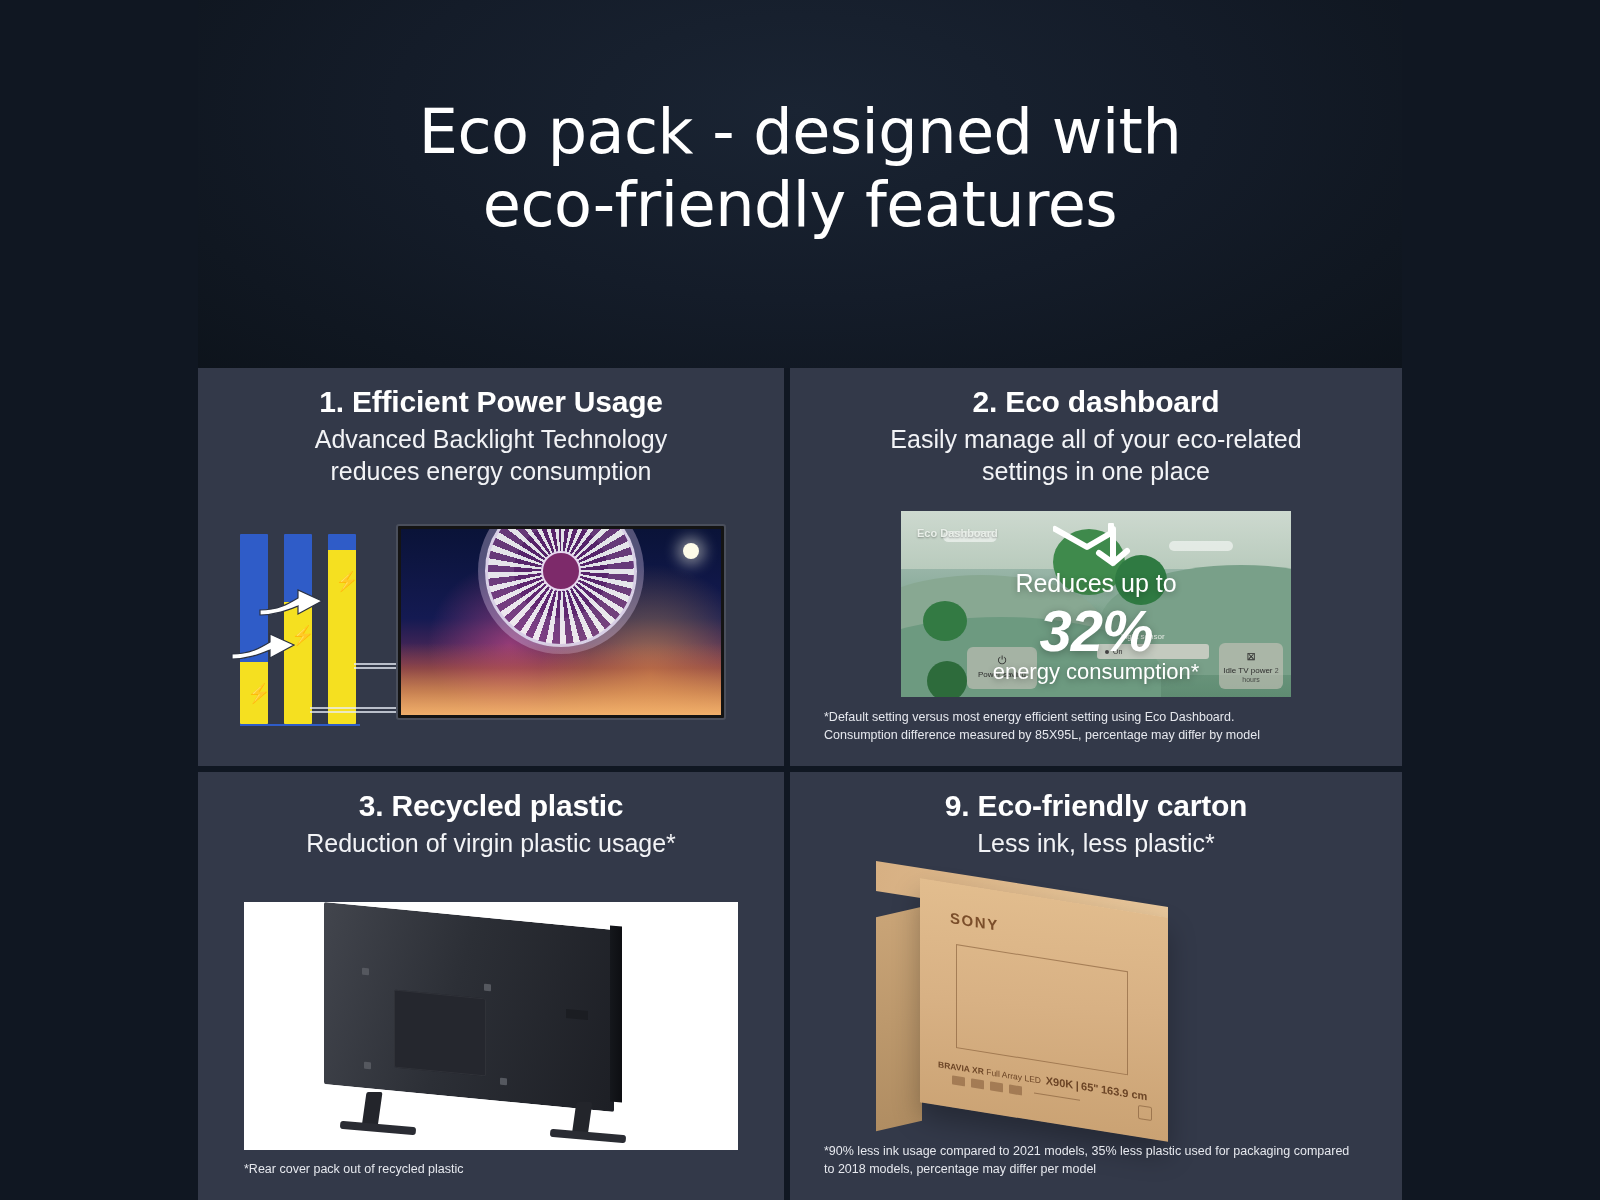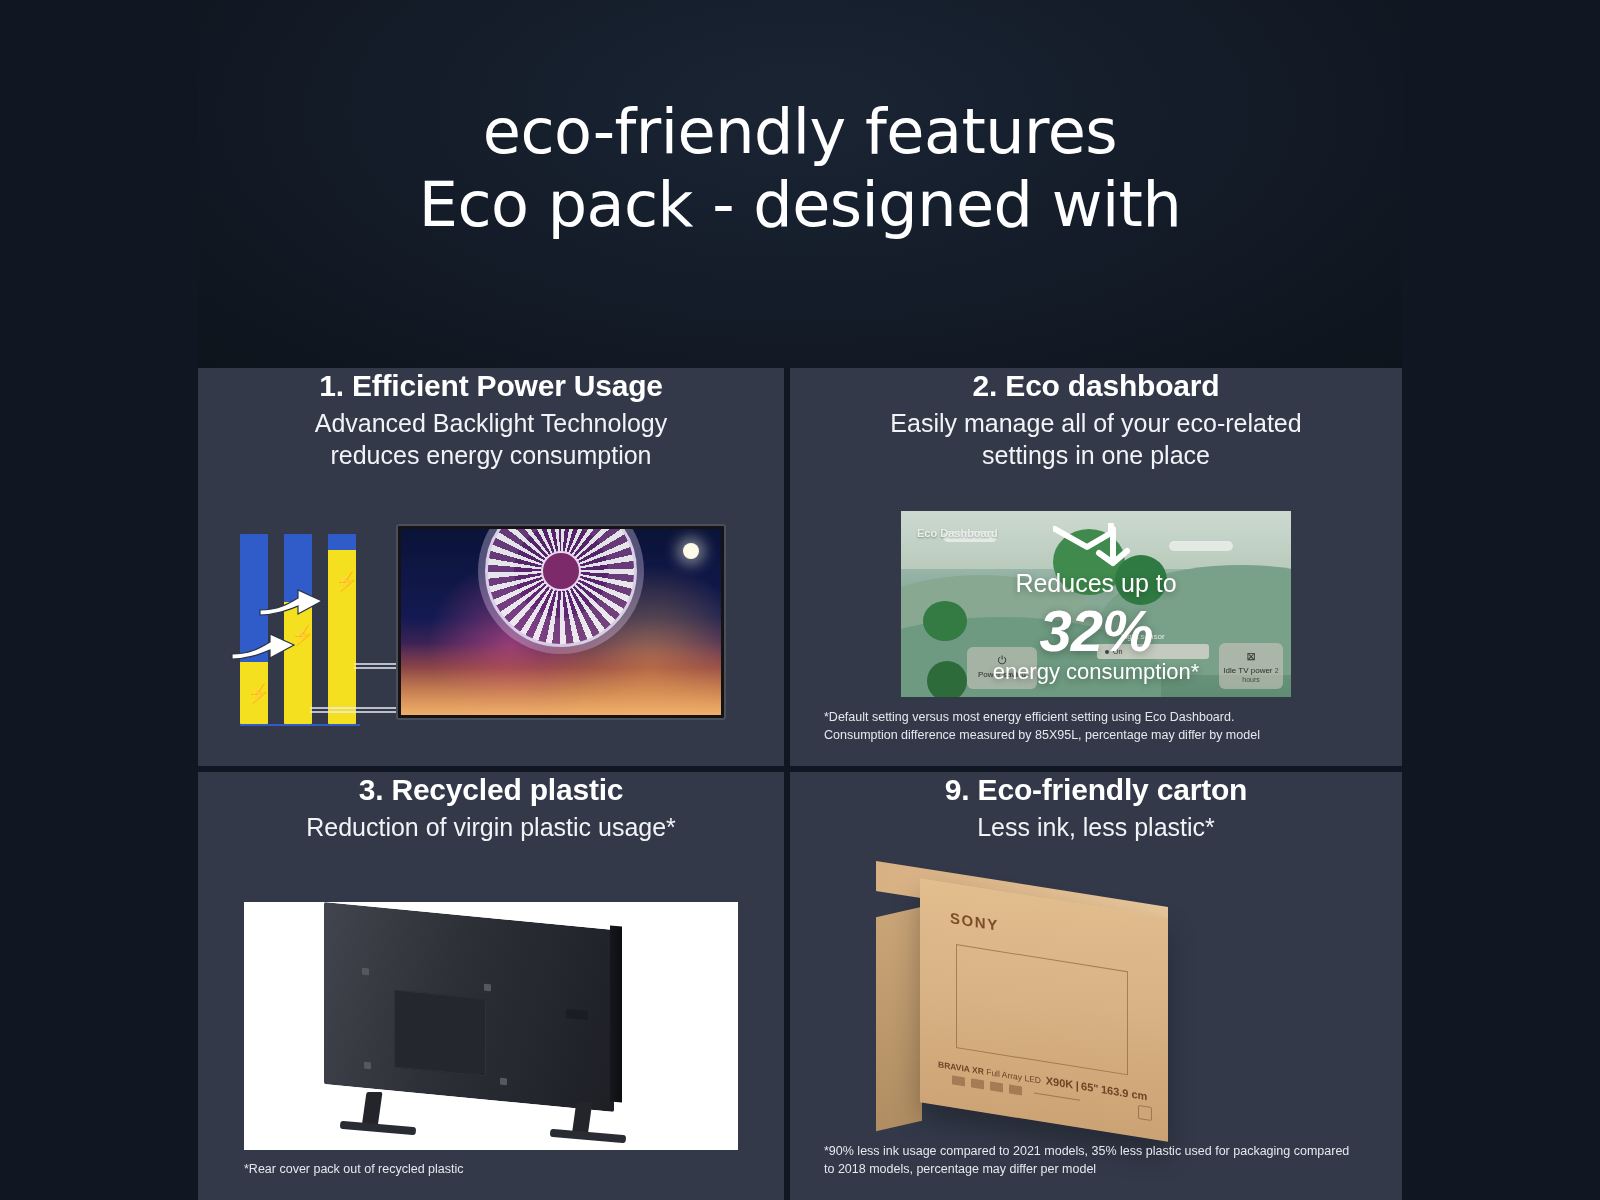--- a/index.html
+++ b/index.html
@@ -36,21 +36,21 @@
   
   .grid{
     position:absolute; left:198px; top:368px; width:1204px; height:832px;
     display:grid;
     grid-template-columns:586px 6px 612px;
     grid-template-rows:398px 6px 428px;
   }
   .gap{ background:#101722; }
   .panel{ background:#333949; position:relative; overflow:hidden; }
 
-  .p-head{ text-align:center; padding-top:0; }
+  .p-head{ text-align:center; padding-top:16px; }
   .p-title{
     color:#ffffff; font-size:30px; font-weight:700; line-height:1.2;
     letter-spacing:-0.2px;
   }
   .p-sub{
     color:#f2f3f6; font-size:25px; font-weight:400; line-height:1.27;
     margin-top:4px; padding:0 26px;
   }
   .p-note{
     position:absolute; left:34px; right:14px;
@@ -252,22 +252,22 @@
     border:1px solid rgba(110,72,40,.5); border-radius:2px;
   }
 </style>
 </head>
 <body>
 
 <div id="stage">
 
   <div class="hero">
     <div class="hero-title">
+      <span>Eco pack - designed with</span>
       <span>eco-friendly features</span>
-      <span>Eco pack - designed with</span>
     </div>
   </div>
 
   <div class="grid">
 
     <div class="panel">
       <div class="p-head">
         <div class="p-title">1. Efficient Power Usage</div>
         <div class="p-sub">
           <span>Advanced Backlight Technology</span><br>

